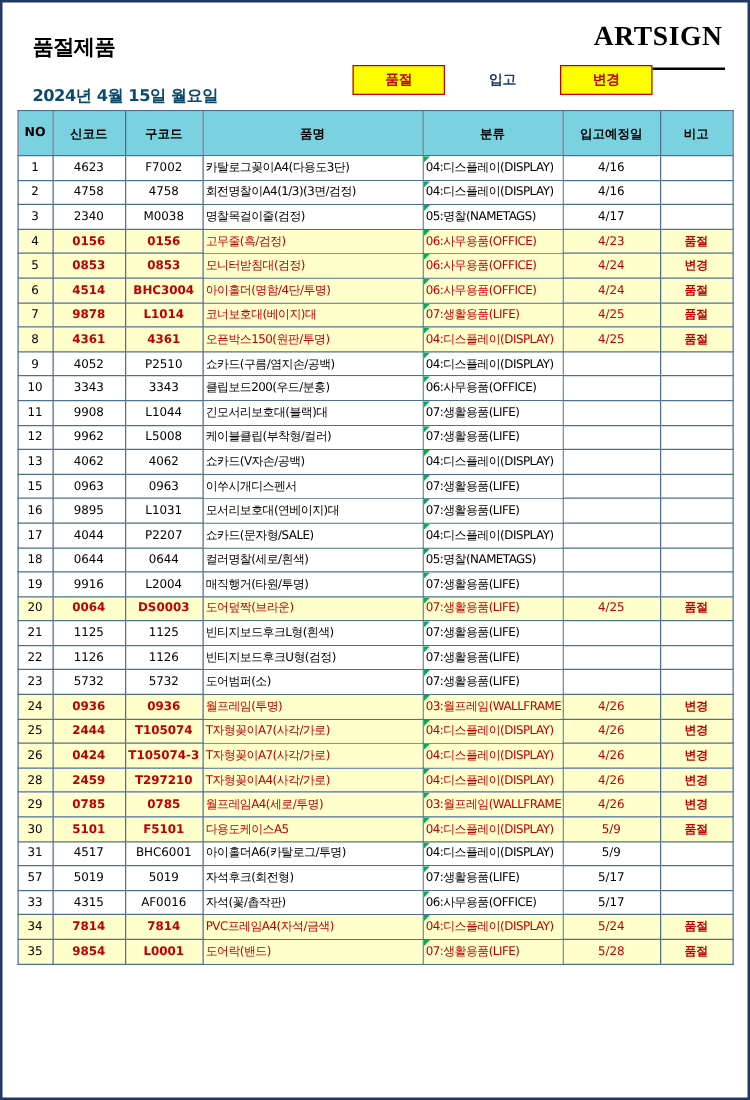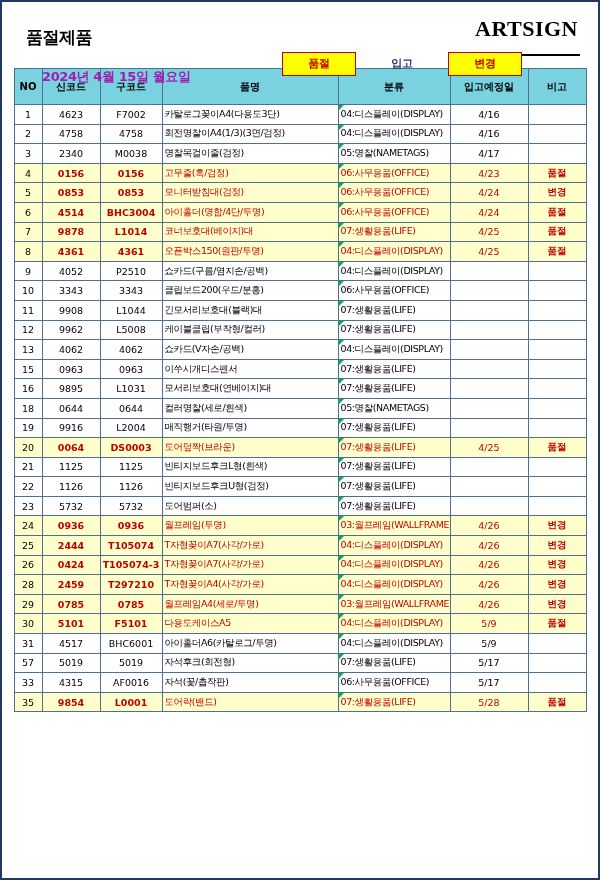--- a/index.html
+++ b/index.html
@@ -16,21 +16,21 @@
   #page {
     position: relative;
     width: 600px;
     height: 880px;
     box-sizing: border-box;
     border: 2px solid #1f3864;
     background: #fff;
   }
   .header {
     position: relative;
-    height: 66px;
+    height: 86px;
     box-sizing: border-box;
   }
   .doc-title {
     position: absolute;
     left: 24px;
     top: 24px;
     font-size: 17px;
     font-weight: bold;
     color: #000;
     letter-spacing: -0.5px;
@@ -75,23 +75,22 @@
     color: #c00000;
     background: #ffff00;
     border: 1px solid #c00000;
   }
   .date-line {
     position: absolute;
     left: 24px;
     top: 66px;
     font-size: 13px;
     font-weight: bold;
-    color: #a21caf;
+    color: #0c4a6e;
     letter-spacing: -0.4px;
-    margin-left: 16px;
   }
   table.grid {
     border-collapse: collapse;
     width: 572px;
     margin: 0 auto;
     table-layout: fixed;
   }
   table.grid th, table.grid td {
     border: 1px solid #4f6f8f;
     font-size: 9.5px;
@@ -312,20 +311,29 @@
         <tr class="norm">
           <td class="no">16</td>
           <td class="code">9895</td>
           <td class="code">L1031</td>
           <td class="name">모서리보호대(연베이지)대</td>
           <td class="cat">07:생활용품(LIFE)<span class="corner"></span></td>
           <td class="date"></td>
           <td class="note"></td>
         </tr>
         <tr class="norm">
+          <td class="no">17</td>
+          <td class="code">4044</td>
+          <td class="code">P2207</td>
+          <td class="name">쇼카드(문자형/SALE)</td>
+          <td class="cat">04:디스플레이(DISPLAY)<span class="corner"></span></td>
+          <td class="date"></td>
+          <td class="note"></td>
+        </tr>
+        <tr class="norm">
           <td class="no">18</td>
           <td class="code">0644</td>
           <td class="code">0644</td>
           <td class="name">컬러명찰(세로/흰색)</td>
           <td class="cat">05:명찰(NAMETAGS)<span class="corner"></span></td>
           <td class="date"></td>
           <td class="note"></td>
         </tr>
         <tr class="norm">
           <td class="no">19</td>
@@ -445,20 +453,29 @@
           <td class="note"></td>
         </tr>
         <tr class="norm">
           <td class="no">33</td>
           <td class="code">4315</td>
           <td class="code">AF0016</td>
           <td class="name">자석(꽃/촙작판)</td>
           <td class="cat">06:사무용품(OFFICE)<span class="corner"></span></td>
           <td class="date">5/17</td>
           <td class="note"></td>
+        </tr>
+        <tr class="hl">
+          <td class="no">34</td>
+          <td class="code">7814</td>
+          <td class="code">7814</td>
+          <td class="name">PVC프레임A4(자석/금색)</td>
+          <td class="cat">04:디스플레이(DISPLAY)<span class="corner"></span></td>
+          <td class="date">5/24</td>
+          <td class="note">품절</td>
         </tr>
         <tr class="hl">
           <td class="no">35</td>
           <td class="code">9854</td>
           <td class="code">L0001</td>
           <td class="name">도어락(밴드)</td>
           <td class="cat">07:생활용품(LIFE)<span class="corner"></span></td>
           <td class="date">5/28</td>
           <td class="note">품절</td>
         </tr>

